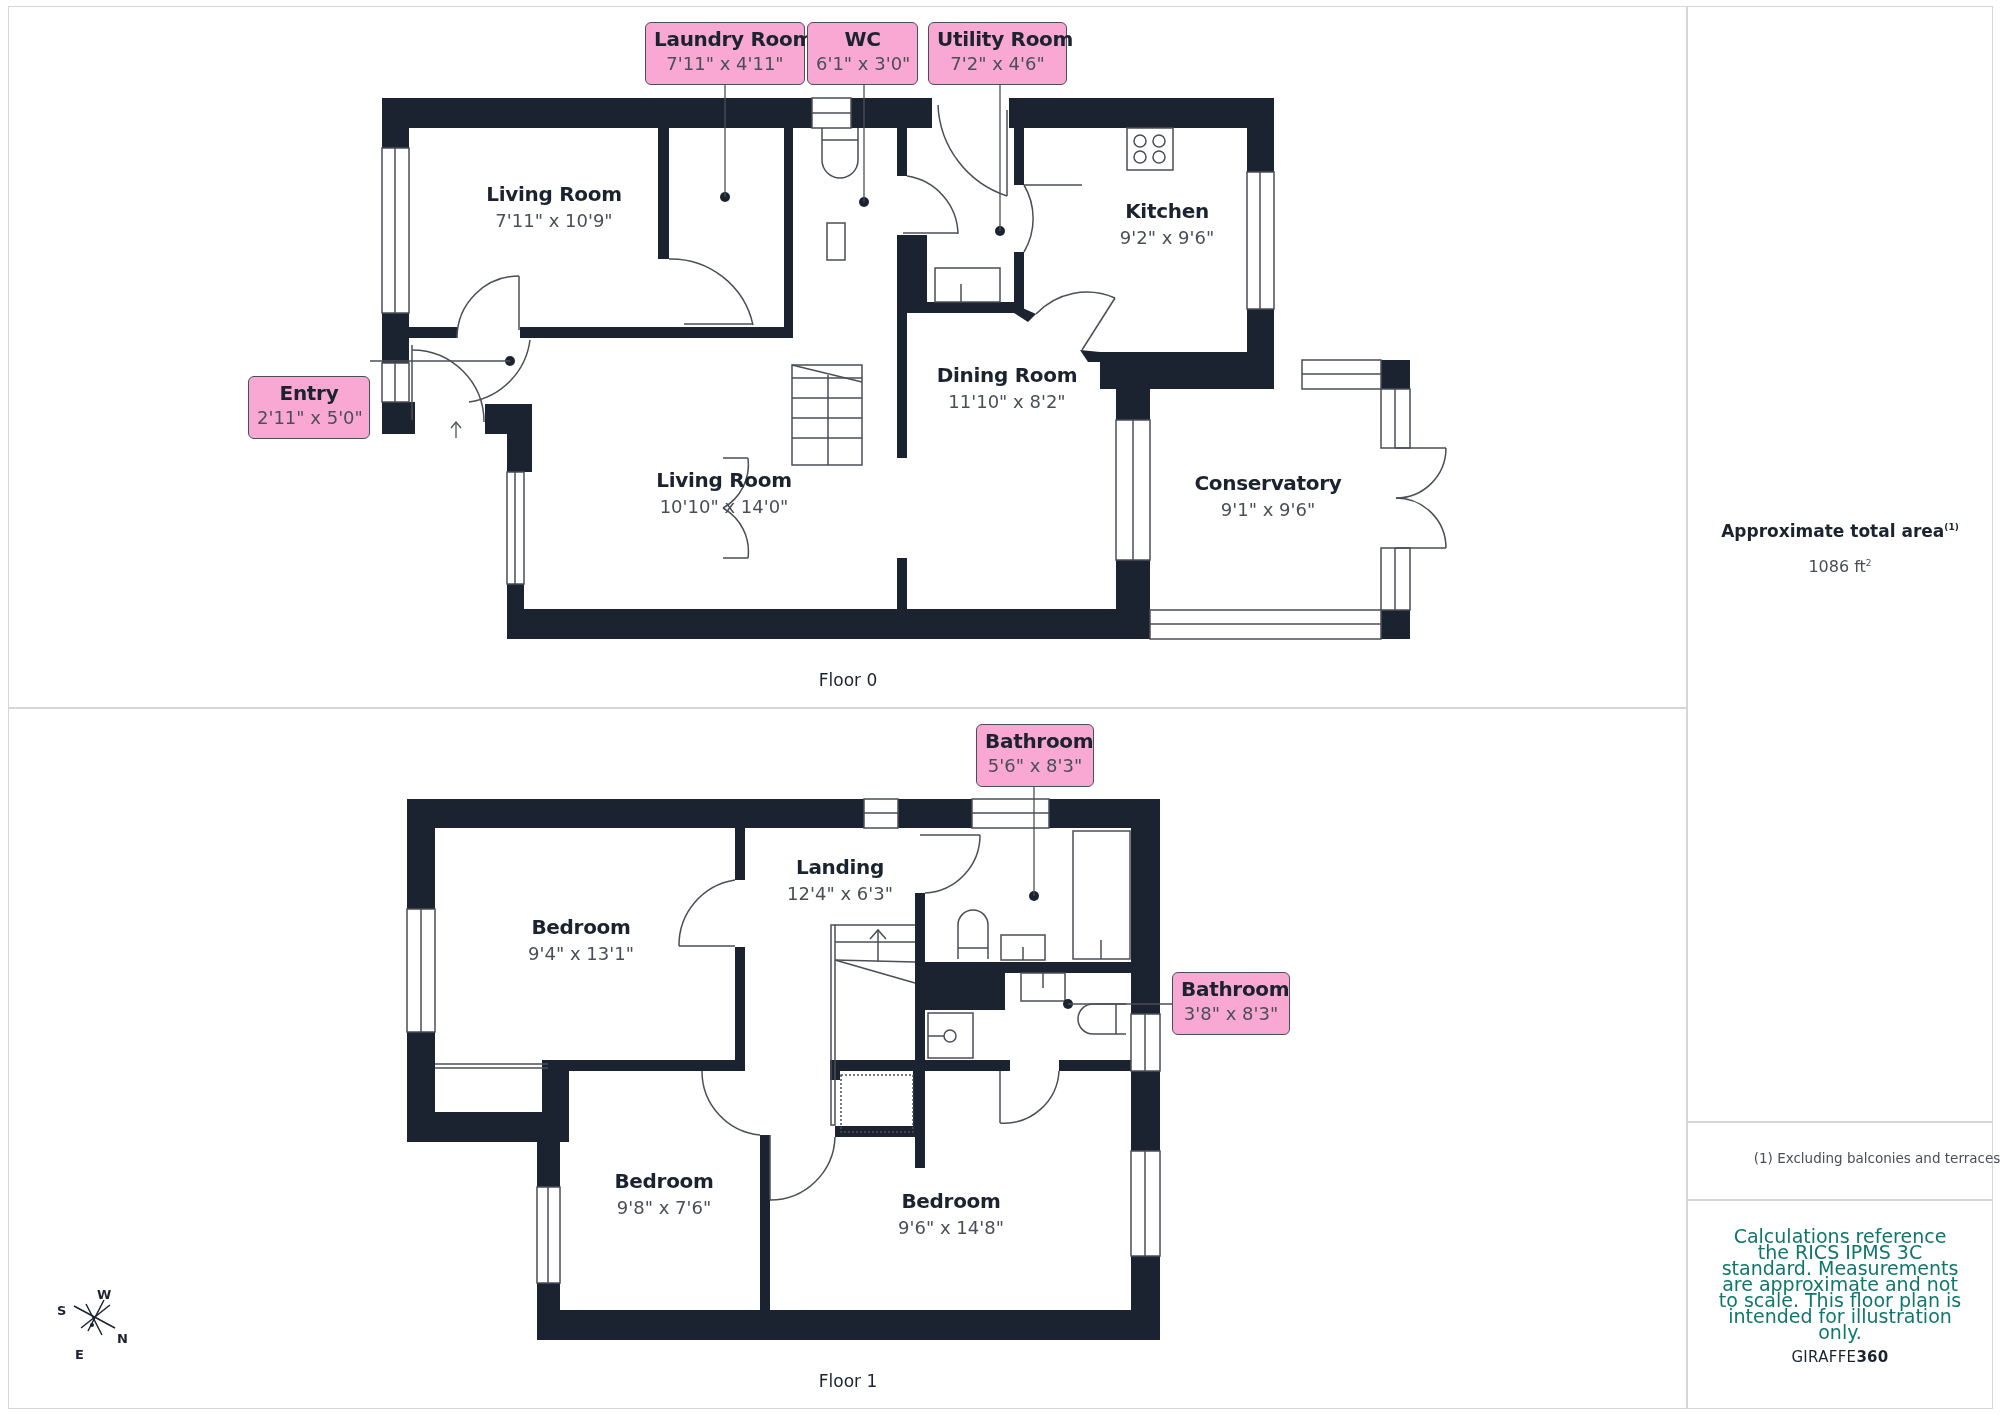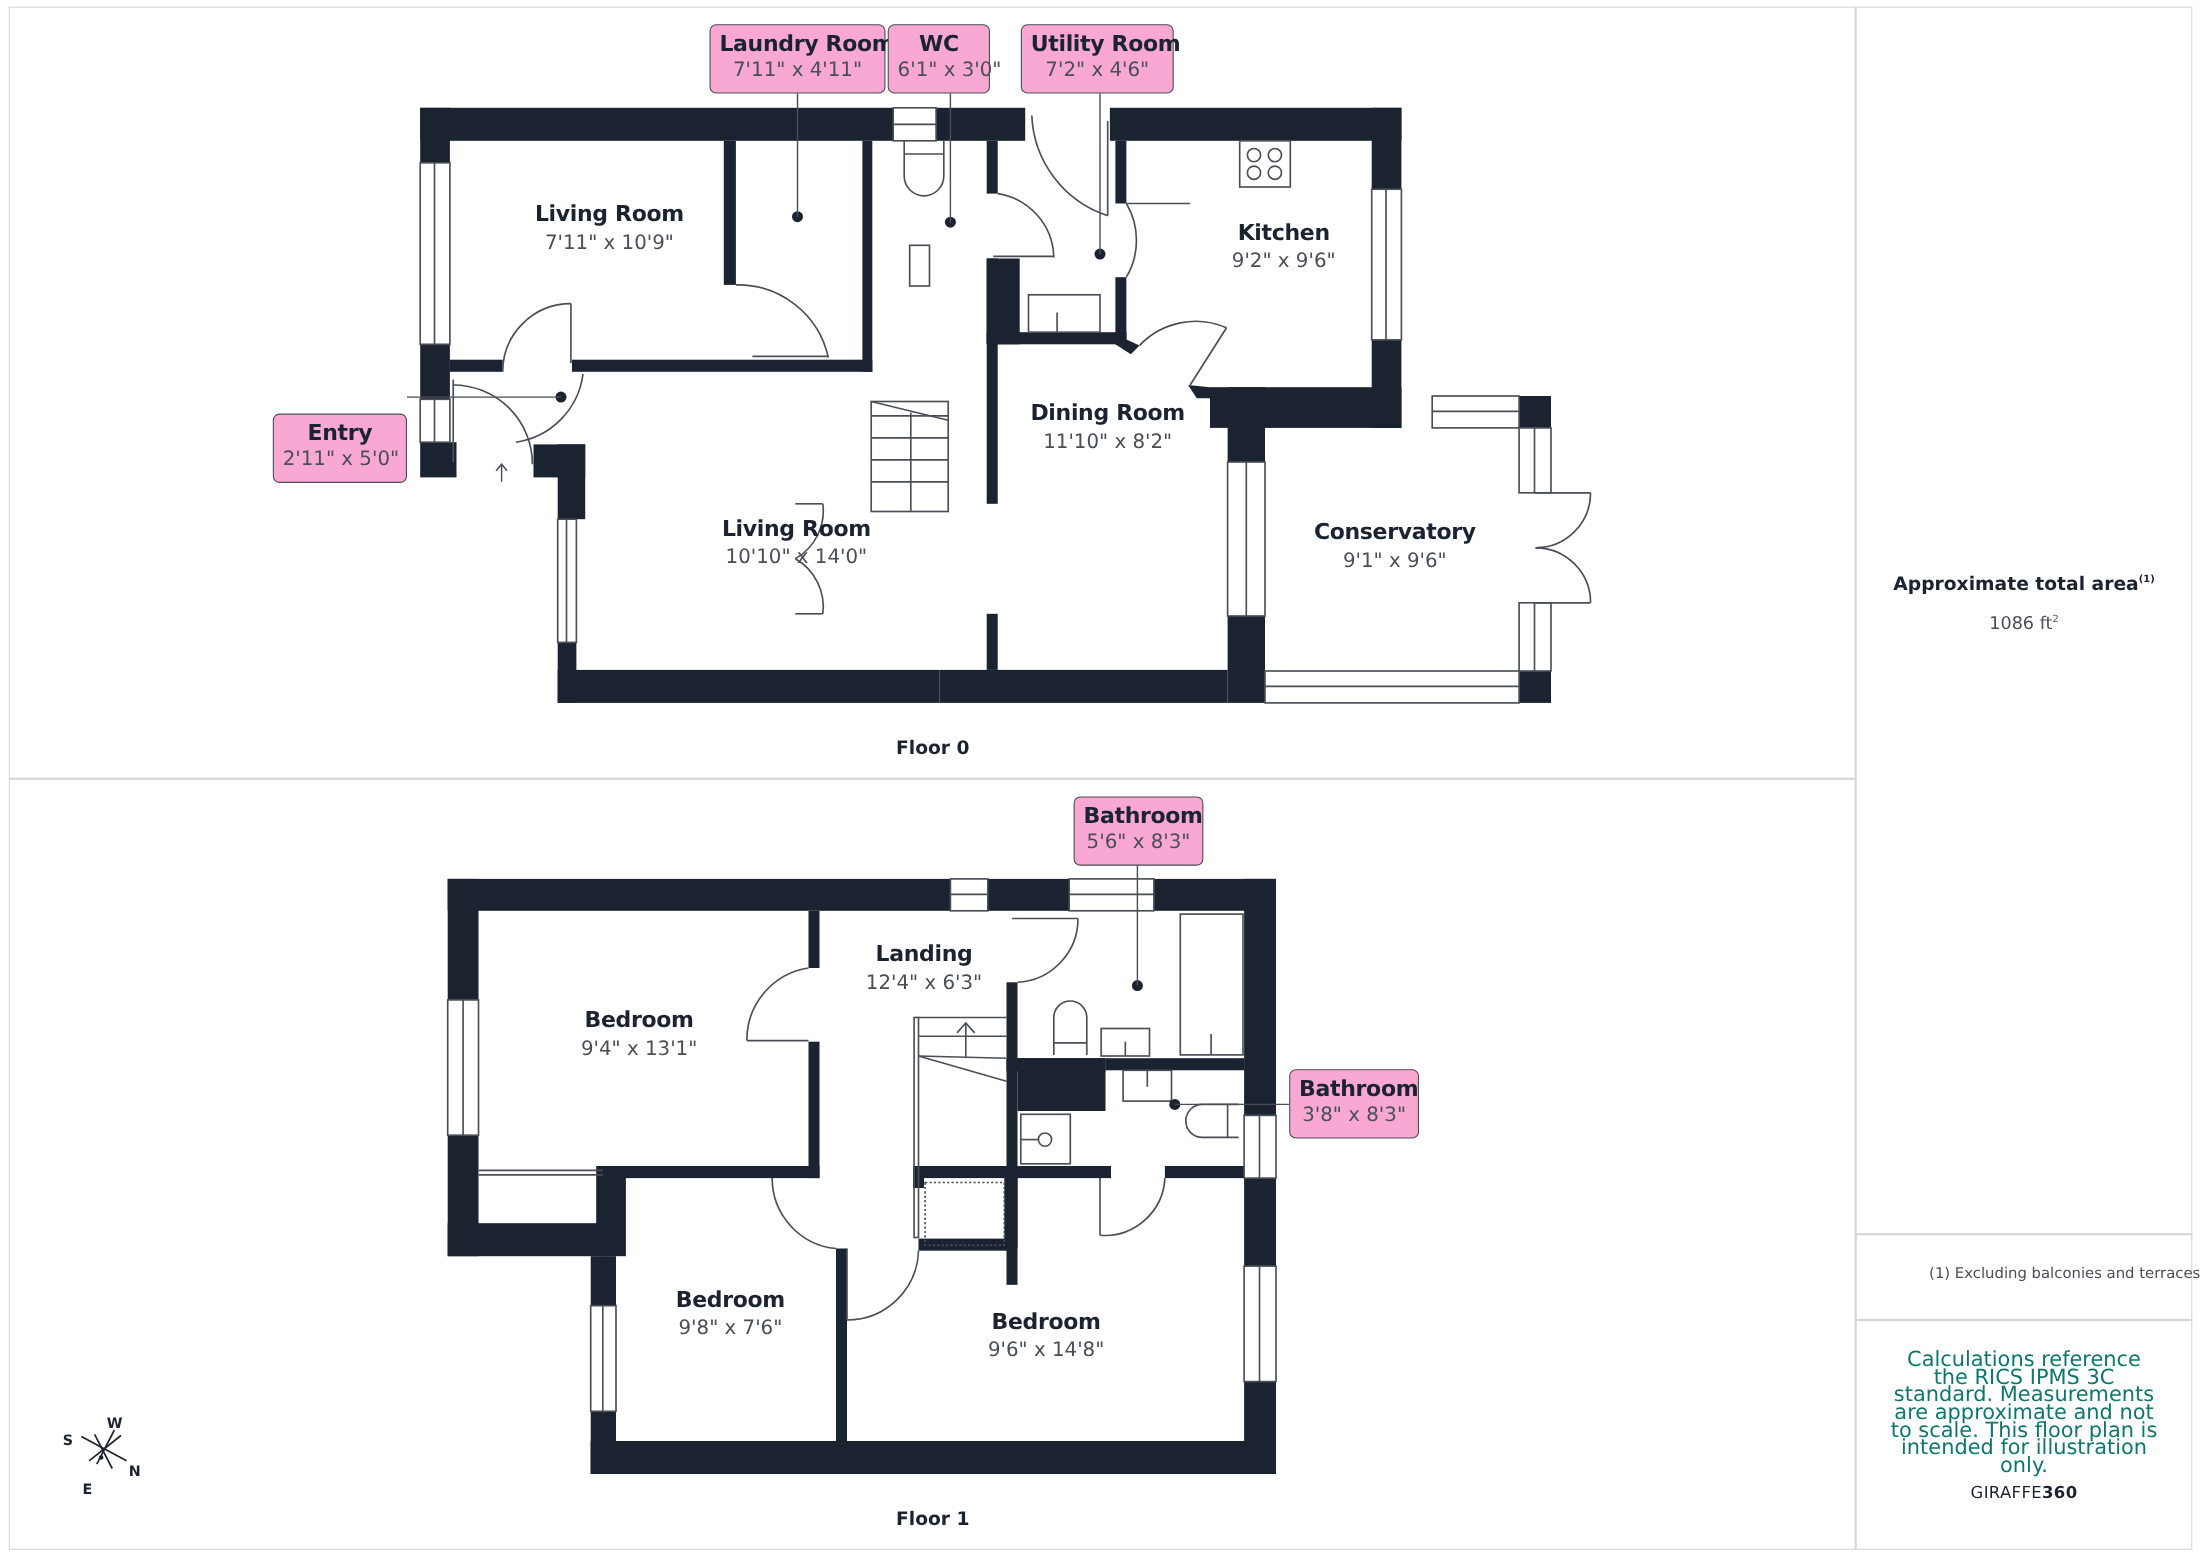--- a/index.html
+++ b/index.html
@@ -5,21 +5,21 @@
   html, body { margin:0; padding:0; background:#ffffff; }
   body { width:2000px; height:1415px; position:relative; overflow:hidden; font-family:"DejaVu Sans", sans-serif; color:#1c2330; }
   .frame { position:absolute; border:1.5px solid #d6d6d6; box-sizing:border-box; }
   .plan-svg { position:absolute; left:0; top:0; }
   .room-label { position:absolute; transform:translate(-50%,0); text-align:center; white-space:nowrap; }
   .room-name { font-weight:bold; font-size:20px; color:#1c2330; letter-spacing:-0.3px; }
   .room-dim { font-size:18px; color:#4a4f57; margin-top:4px; }
   .callout { position:absolute; border:1.5px solid #4a4f57; border-radius:6px; background:#f9a8d4; text-align:center; box-sizing:border-box; padding:4px 8px; white-space:nowrap; }
   .callout .room-name { font-size:20px; }
   .callout .room-dim { margin-top:2px; }
-  .floor-title { position:absolute; transform:translateX(-50%); font-weight:bold; font-size:17px; color:#1c2330; }
+  .floor-title { position:absolute; transform:translateX(-50%); font-weight:normal; font-size:17px; color:#1c2330; }
   .side-title { position:absolute; left:1688px; width:304px; text-align:center; }
   .area-title { top:521px; font-weight:bold; font-size:17px; }
   .area-title sup { font-size:9px; }
   .area-value { top:557px; font-size:16px; color:#4a4f57;text-align:center; }
   .area-value sup { font-size:9px; }
   .footnote { top:1150px; font-size:13.5px; color:#4a4f57;padding-left:37px; }
   .disclaimer { top:1228px; font-size:19px; line-height:16px; color:#0f766e; padding:0 30px; box-sizing:border-box; }
   .brand { top:1348px; font-size:15px; color:#1c2330; letter-spacing:0.3px; }
   .brand b { font-weight:bold; }
   .compass-letter { position:absolute; font-weight:bold; font-size:13px; color:#1c2330; }
@@ -288,21 +288,21 @@
 
 <div class="room-label" style="left:554px; top:182px;">
   <div class="room-name">Living Room</div>
   <div class="room-dim">7'11" x 10'9"</div>
 </div>
 
 <div class="callout" style="left:645px; top:22px; width:160px; height:63px;">
   <div class="room-name">Laundry Room</div>
   <div class="room-dim">7'11" x 4'11"</div>
 </div>
-<div class="callout" style="left:807px; top:22px; width:93px; height:63px;">
+<div class="callout" style="left:807px; top:22px; width:111px; height:63px;">
   <div class="room-name">WC</div>
   <div class="room-dim">6'1" x 3'0"</div>
 </div>
 <div class="callout" style="left:928px; top:22px; width:139px; height:63px;">
   <div class="room-name">Utility Room</div>
   <div class="room-dim">7'2" x 4'6"</div>
 </div>
 
 <div class="room-label" style="left:1167px; top:199px;">
   <div class="room-name">Kitchen</div>

